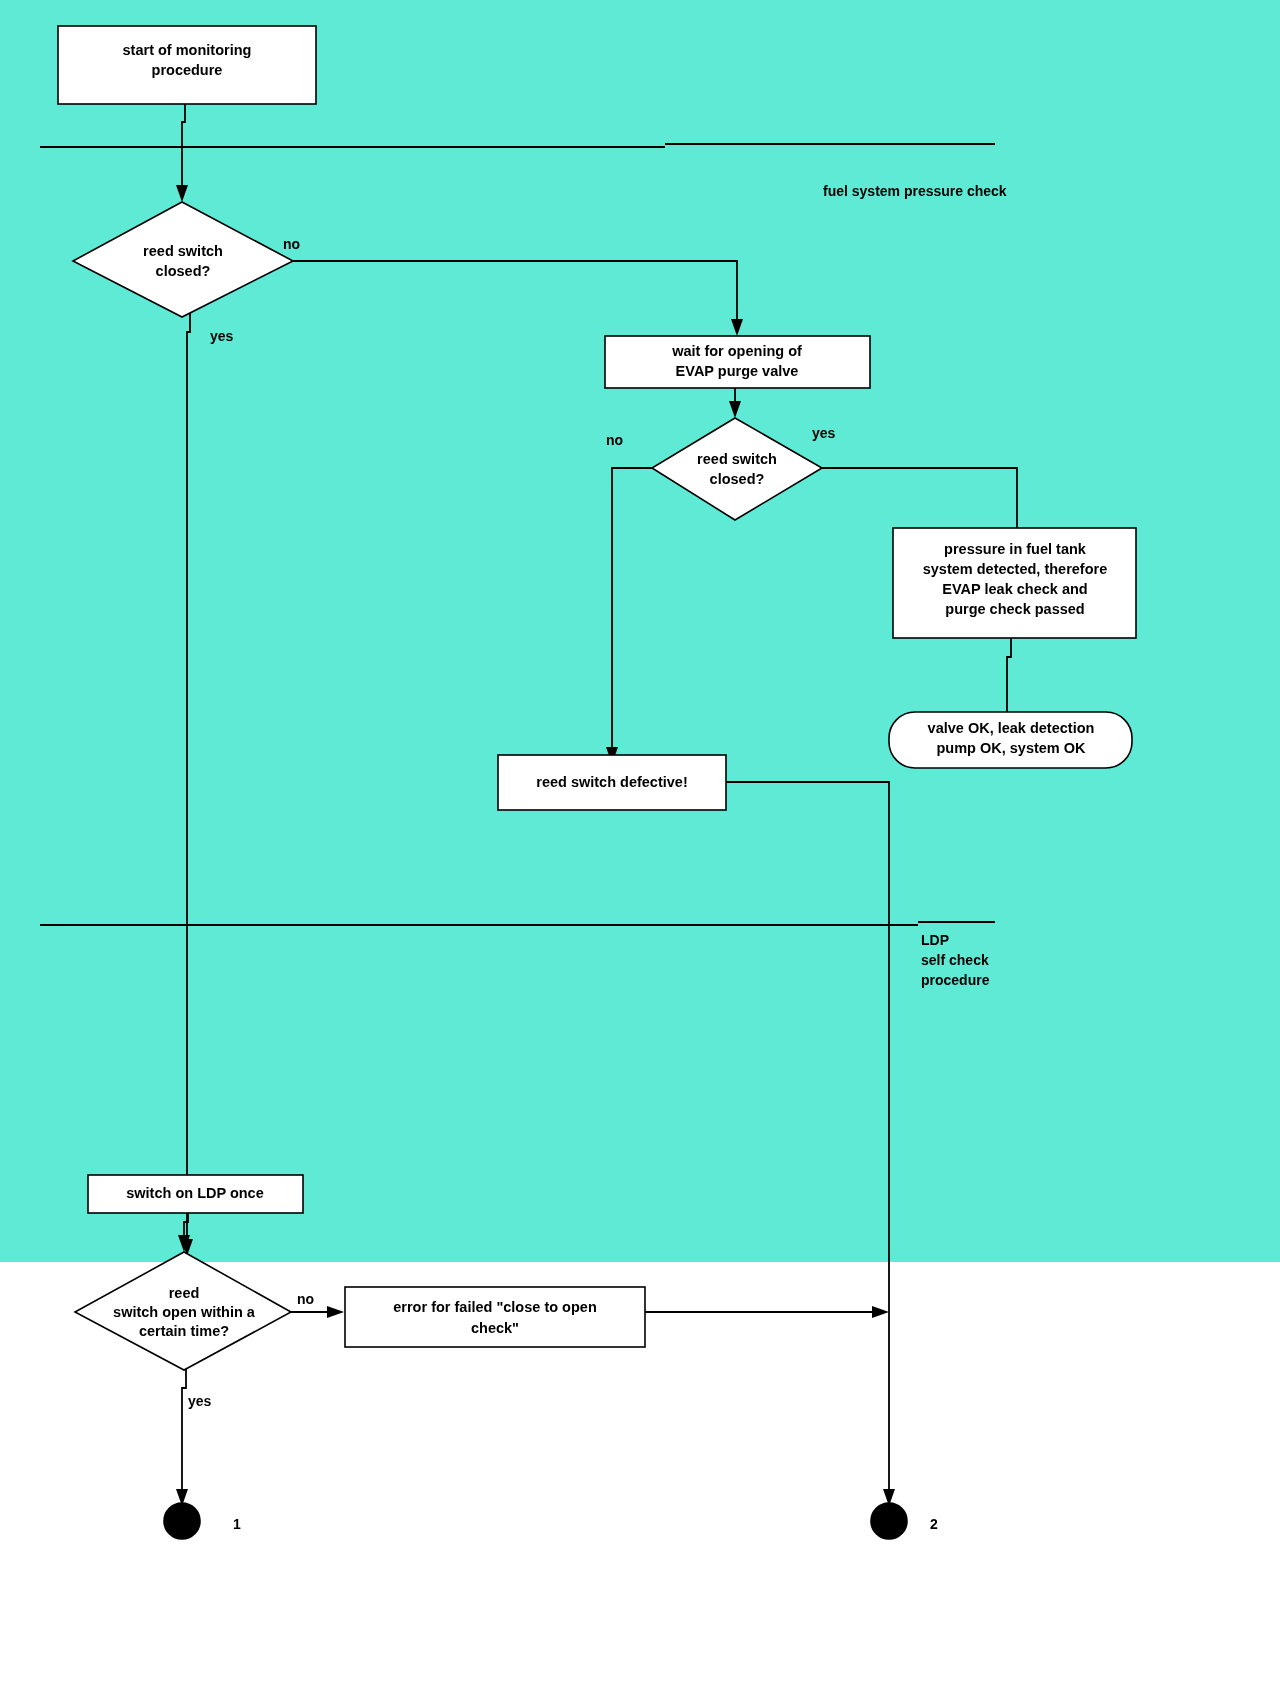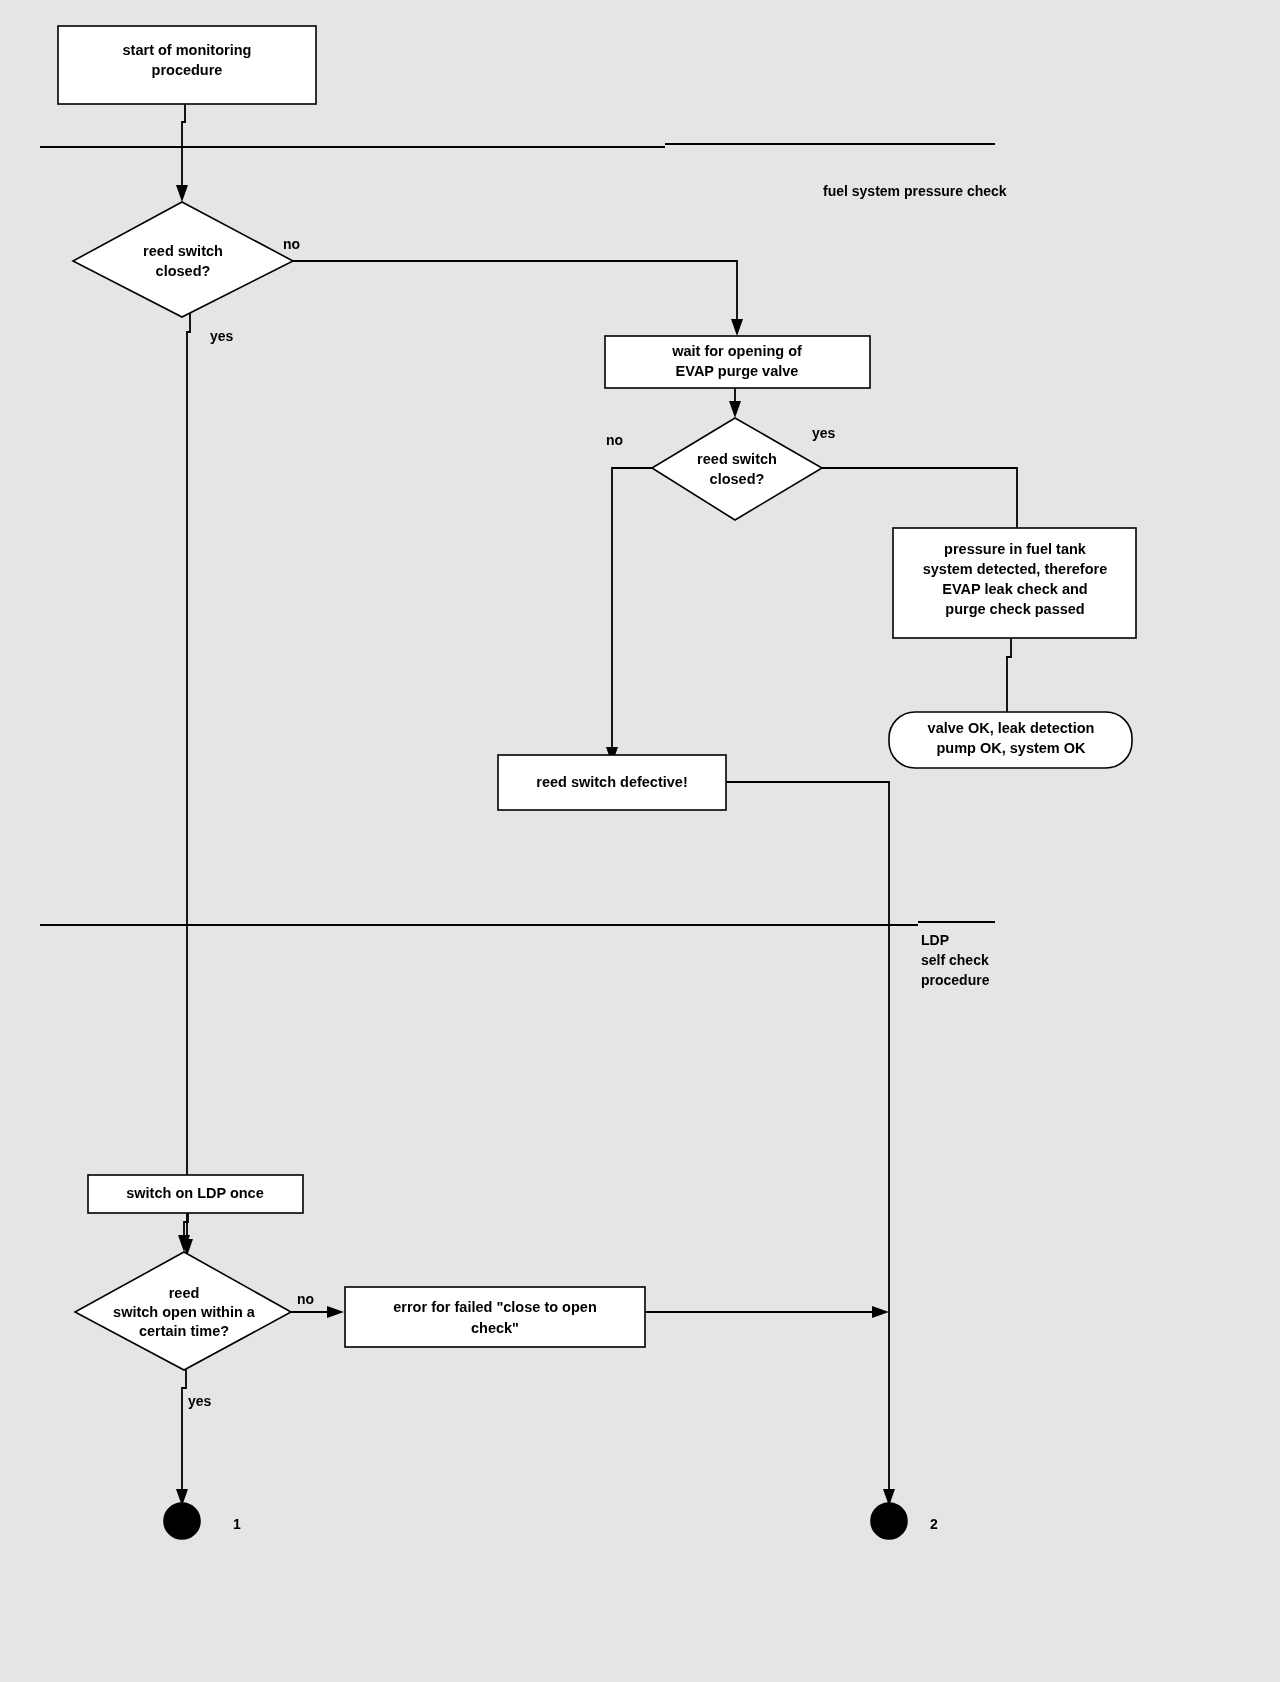--- a/index.html
+++ b/index.html
@@ -9,22 +9,22 @@
   }
   body {
     width: 1280px;
     height: 1682px;
     font-family: "Liberation Sans", sans-serif;
     overflow: hidden;
   }
   #canvas {
     position: relative;
     width: 1280px;
-    height: 1682px;
-    background: #e5e5e5;
+    height: 1262px;
+    background: #5eead4;
   }
   svg#flow {
     position: absolute;
     top: 0;
     left: 0;
     width: 1280px;
     height: 1682px;
   }
   .shape-fill-white {
     fill: #ffffff;

